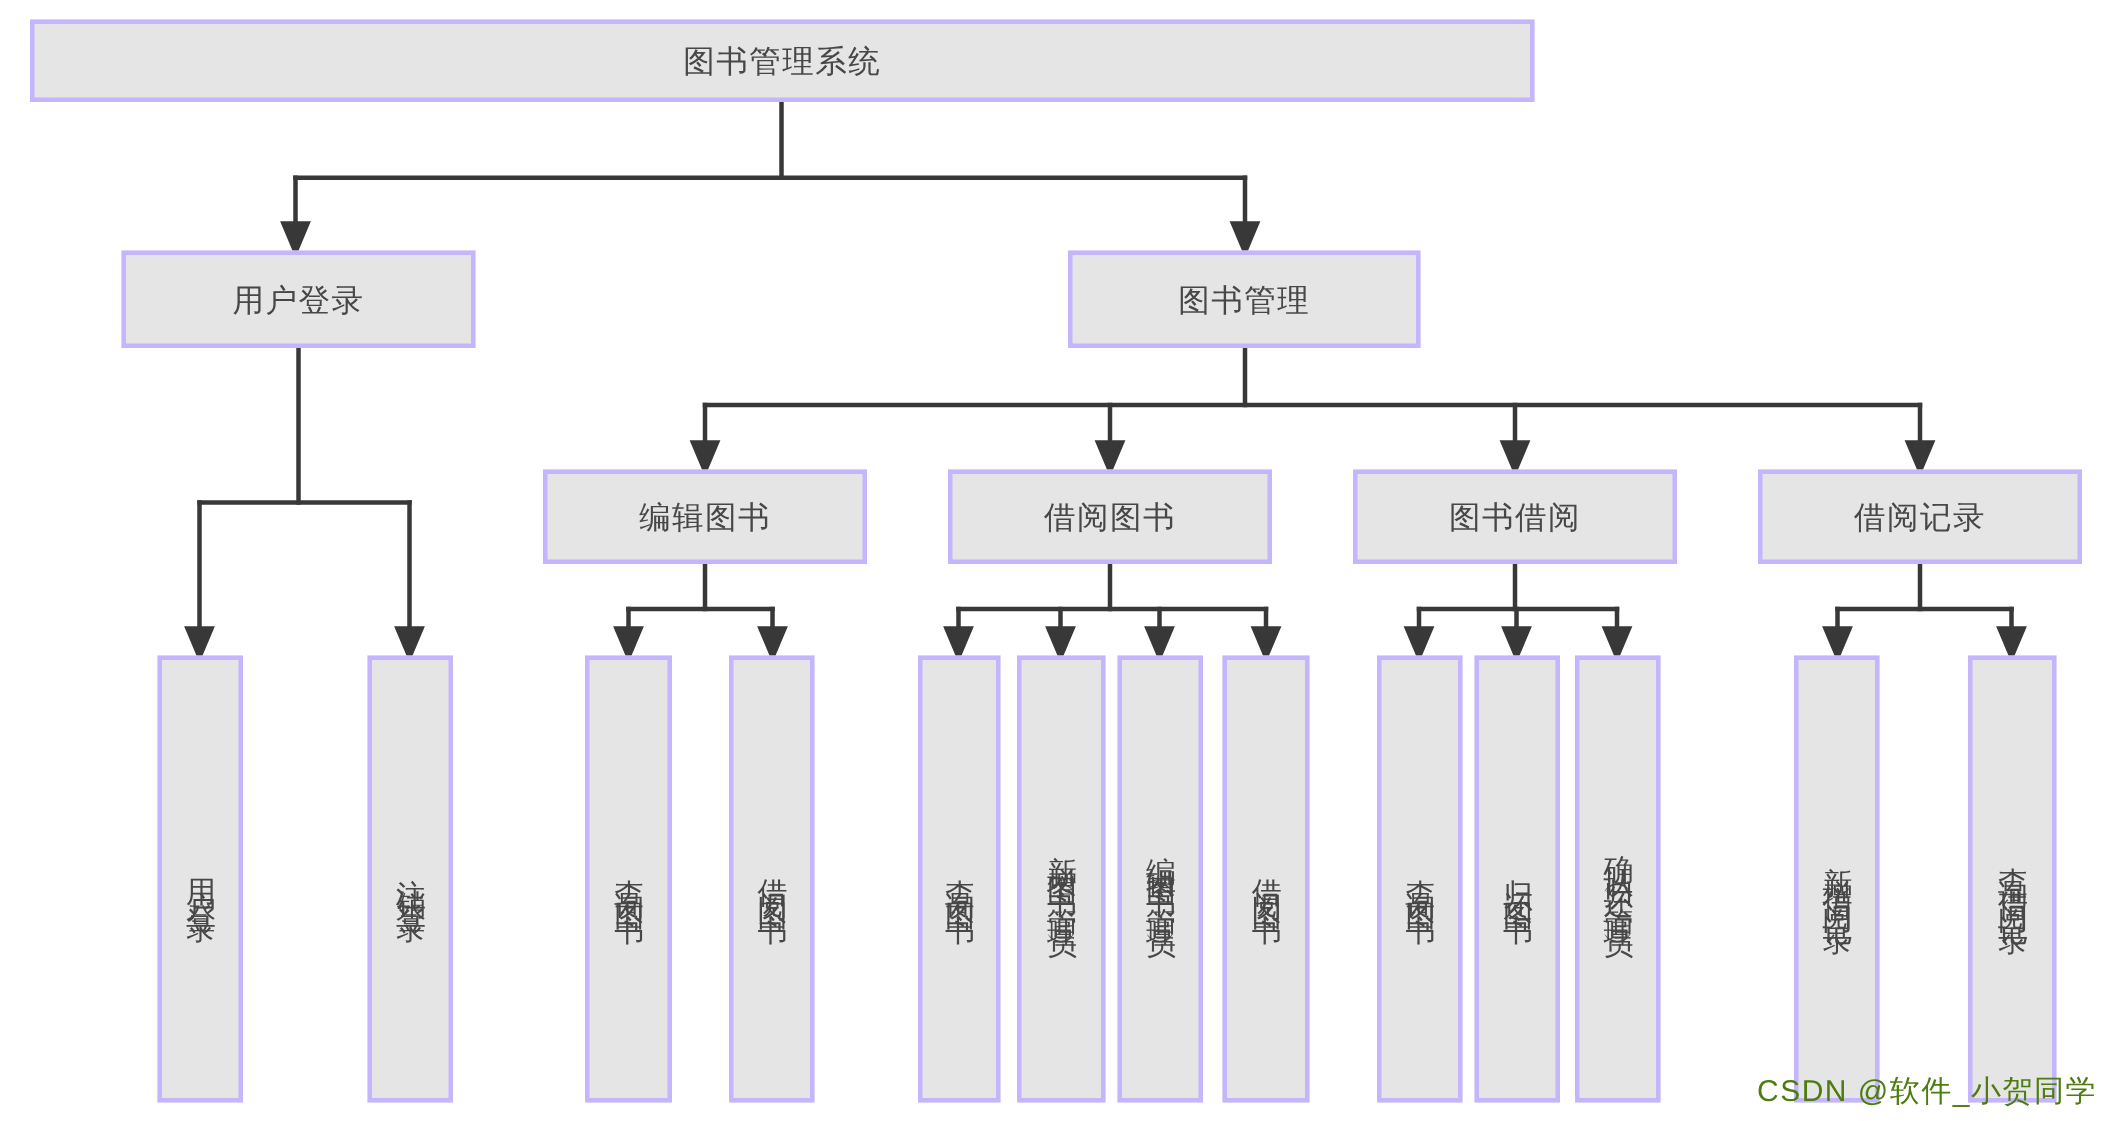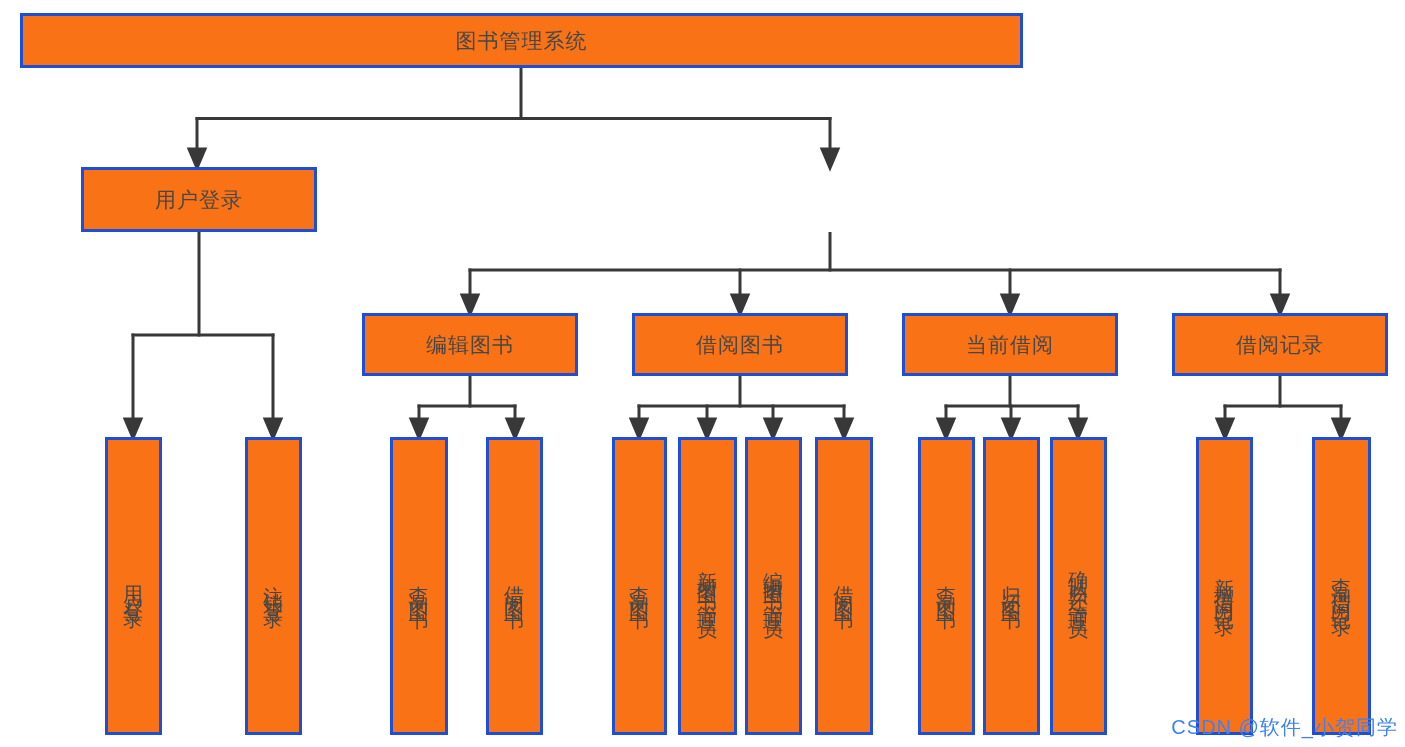--- a/index.html
+++ b/index.html
@@ -16,22 +16,22 @@
     font-family: "Liberation Sans", "DejaVu Sans", sans-serif;
   }
   .wires {
     position: absolute;
     left: 0;
     top: 0;
   }
   .box {
     position: absolute;
     box-sizing: border-box;
-    background: #f97316;
-    border: 3px solid #1d4ed8;
+    background: #e5e5e5;
+    border: 3px solid #c4b5fd;
     color: #474747;
     display: flex;
     align-items: center;
     justify-content: center;
     text-align: center;
   }
   .hbox {
     font-size: 21px;
     letter-spacing: 1px;
   }
@@ -45,21 +45,21 @@
     line-height: 1;
   }
   .vbox.long {
     letter-spacing: 7px;
   }
   #watermark {
     position: absolute;
     right: 7px;
     bottom: 6px;
     font-size: 20px;
-    color: #3b82f6;
+    color: #4d7c0f;
     letter-spacing: 1px;
     white-space: nowrap;
   }
 </style>
 </head>
 <body>
 
 <div id="stage">
 
   <svg class="wires" width="1405" height="747" viewBox="0 0 1405 747">
@@ -134,24 +134,25 @@
       <line x1="1225" y1="404.5" x2="1225" y2="422"></line>
       <line x1="1341" y1="404.5" x2="1341" y2="422"></line>
       <polygon points="1217,419 1233,419 1225,438"></polygon>
       <polygon points="1333,419 1349,419 1341,438"></polygon>
     </g>
   </svg>
 
   <div class="box hbox" style="left:20px;top:13px;width:1003px;height:55px">图书管理系统</div>
 
   <div class="box hbox" style="left:81px;top:167px;width:236px;height:65px">用户登录</div>
+  <div class="box hbox" style="left:712px;top:167px;width:235px;height:65px">图书管理</div>
 
   <div class="box hbox" style="left:362px;top:313px;width:216px;height:63px">编辑图书</div>
   <div class="box hbox" style="left:632px;top:313px;width:216px;height:63px">借阅图书</div>
-  <div class="box hbox" style="left:902px;top:313px;width:216px;height:63px">当前借阅</div>
+  <div class="box hbox" style="left:902px;top:313px;width:216px;height:63px">图书借阅</div>
   <div class="box hbox" style="left:1172px;top:313px;width:216px;height:63px">借阅记录</div>
 
   <div class="box vbox" style="left:105px;width:57px">用户登录</div>
   <div class="box vbox" style="left:245px;width:57px">注销登录</div>
 
   <div class="box vbox" style="left:390px;width:58px">查询图书</div>
   <div class="box vbox" style="left:486px;width:57px">借阅图书</div>
 
   <div class="box vbox" style="left:612px;width:55px">查询图书</div>
   <div class="box vbox long" style="left:678px;width:59px">新增图书（管理员）</div>

